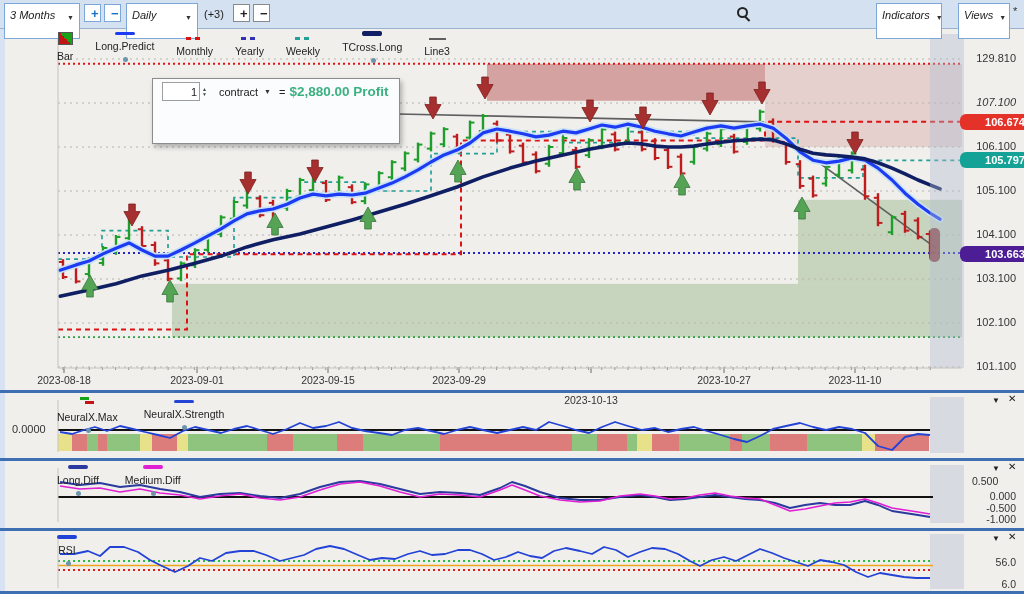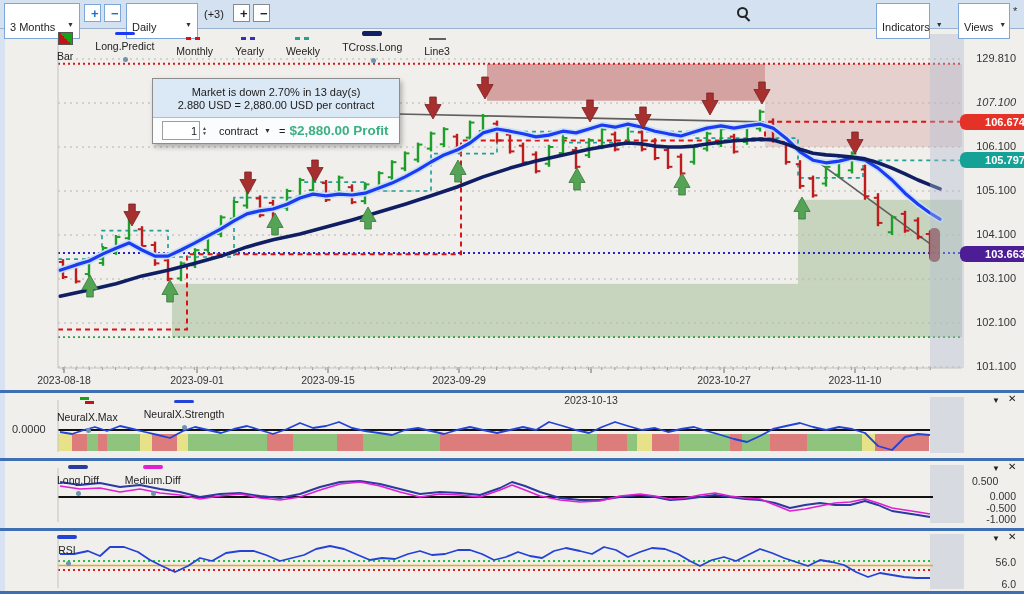--- a/index.html
+++ b/index.html
@@ -2,21 +2,21 @@
 <html><head>
 <meta charset="utf-8">
 <style>
   html,body{margin:0;padding:0;background:#eeece9;}
   body{width:1024px;height:594px;overflow:hidden;position:relative;
        font-family:"Liberation Sans", sans-serif; -webkit-font-smoothing:antialiased;}
   .abs{position:absolute;}
   
   #toolbar{position:absolute;left:0;top:0;width:1024px;height:28px;background:#d3e1f0;border-bottom:1px solid #9ab4d0;z-index:4;}
   .combo{position:absolute;top:3px;height:20px;background:#fff;border:1px solid #7da7d8;font-size:11px;color:#222;
-         display:flex;align-items:flex-start;justify-content:space-between;padding:17px 5px;box-sizing:border-box;}
+         display:flex;align-items:flex-end;justify-content:space-between;padding:17px 5px;box-sizing:border-box;font-style:italic;}
   .caret{font-size:7px;color:#333;margin-left:6px;}
   .tbtn{position:absolute;top:4px;width:17px;height:18px;background:#fff;border:1px solid #7da7d8;color:#1673c7;
         font-weight:bold;text-align:center;line-height:15px;font-size:13px;box-sizing:border-box;}
   .tbtn.dark{color:#222;border-color:#8a8a8a;}
   #title-box{position:absolute;left:372px;top:3px;width:358px;height:20px;background:#fff;border:1px solid #666;
              font-size:11.5px;color:#111;display:flex;align-items:center;justify-content:center;box-sizing:border-box;}
   #search-btn{position:absolute;left:736px;top:6px;width:16px;height:16px;}
   .mag{width:14px;height:14px;position:relative;display:inline-block;}
   .mag::before{content:"";position:absolute;left:1px;top:1px;width:7px;height:7px;border:2px solid #222;border-radius:50%;}
   .mag::after{content:"";position:absolute;left:10px;top:10px;width:6px;height:2px;background:#222;transform:rotate(45deg);transform-origin:0 0;}
@@ -426,21 +426,21 @@
   <button class="tbtn" style="left:84px">+</button>
   <button class="tbtn" style="left:104px">−</button>
   <div class="combo" style="left:126px;width:72px">
     <span>Daily</span>
     <span class="caret">▼</span>
   </div>
   <span class="abs" style="left:204px;top:8px;font-size:11px;color:#222">(+3)</span>
   <button class="tbtn dark" style="left:233px">+</button>
   <button class="tbtn dark" style="left:253px">−</button>
   <span id="search-btn"><span class="mag"></span></span>
-  <div class="combo" style="left:876px;width:54px">
+  <div class="combo" style="left:876px;width:66px">
     <span>Indicators</span>
     <span class="caret">▼</span>
   </div>
   <div class="combo" style="left:958px;width:52px">
     <span>Views</span>
     <span class="caret">▼</span>
   </div>
   <span id="pin-star">*</span>
 </div>
 
@@ -549,24 +549,20 @@
     <span class="axis-label" style="left: 972px; width: 44px; text-align: right; top: 490px; font-size: 10.5px;">0.000</span>
     <span class="axis-label" style="left: 972px; width: 44px; text-align: right; top: 502px; font-size: 10.5px;">-0.500</span>
     <span class="axis-label" style="left: 972px; width: 44px; text-align: right; top: 513px; font-size: 10.5px;">-1.000</span>
   </div>
 <div id="rsi-axis">
     <span class="axis-label" style="left: 972px; width: 44px; text-align: right; top: 556px; font-size: 10.5px;">56.0</span>
     <span class="axis-label" style="left: 972px; width: 44px; text-align: right; top: 578px; font-size: 10.5px;">6.0</span>
   </div>
 
 <div id="tooltip">
-  <div id="tt-top">
-    <span>Market is down 2.70% in 13 day(s)</span>
-    <span>2.880 USD = 2,880.00 USD per contract</span>
-  </div>
   <div id="tt-bottom">
     <span id="tt-qty">
       <span>1</span>
     </span>
     <span class="spin">
       <span>▲</span>
       <span>▼</span>
     </span>
     <span style="margin-left:12px">contract</span>
     <span class="caret" style="margin-left:6px">▼</span>

